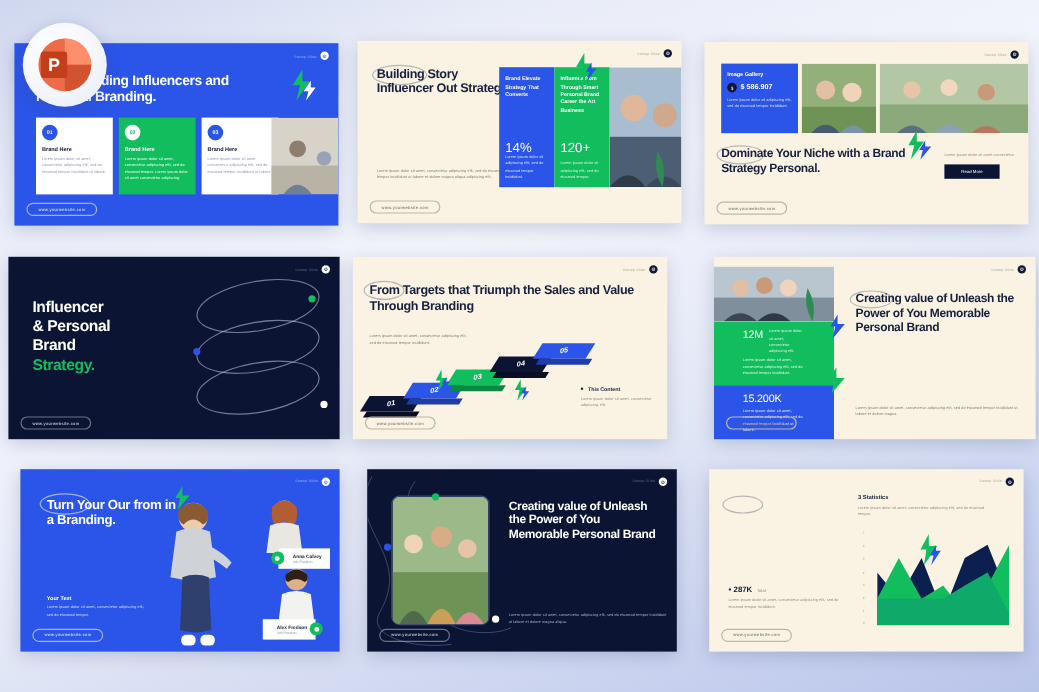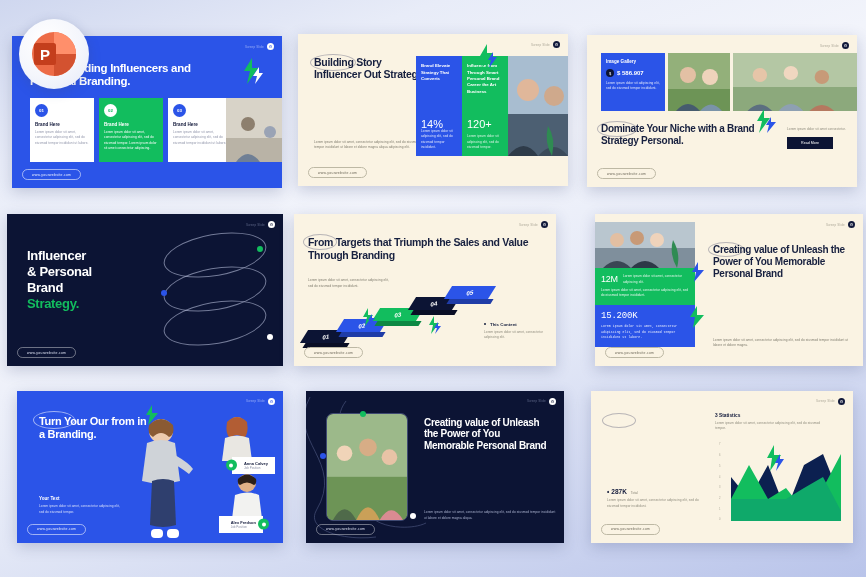--- a/index.html
+++ b/index.html
@@ -137,23 +137,23 @@
   
   .s5-title { position: absolute; left: 20px; top: 34px; font-size: 13px; line-height: 1.22; color: #fff; }
   .s5-title .grn { color: #12bd5e; }
   .s5-art { position: absolute; right: 6px; top: 14px; width: 118px; height: 128px; }
   .s5-art .ell { position: absolute; border: .7px solid rgba(200,208,235,.55); border-radius: 50%; }
   .pt { position: absolute; width: 6px; height: 6px; border-radius: 50%; }
 
   
   .s6-left { position: absolute; left: 0; top: 8px; width: 100px; }
   .s6-photo { width: 100px; height: 46px; overflow: hidden; }
-  .s6-stat { padding: 6px 6px 7px; position: relative; }
+  .s6-stat { padding: 6px 24px 7px; position: relative; }
   .s6-stat.g { background: #12bd5e; }
-  .s6-stat.b { background: #2b54e8; font-family: Liberation Mono, monospace; }
+  .s6-stat.b { background: #2b54e8; }
   .s6-stat .v { font-size: 9px; color: #fff; font-weight: 400; letter-spacing: -.2px; }
   .s6-stat .lorem { color: rgba(255,255,255,.88); }
   .s6-title { position: absolute; left: 118px; top: 30px; width: 136px; font-size: 10px; color: #17203f; }
   .s6-body { position: absolute; left: 118px; bottom: 18px; width: 140px; color: #7d7a6c; }
 
   
   .s7-title { position: absolute; left: 22px; top: 24px; color: #fff; font-size: 11px; width: 110px; }
   .s7-person { position: absolute; left: 110px; top: 20px; width: 72px; height: 132px; }
   .s7-yt { position: absolute; left: 22px; bottom: 28px; width: 86px; }
   .s7-yt h5 { font-size: 4.6px; color: #fff; font-weight: 700; margin-bottom: 3px; }

